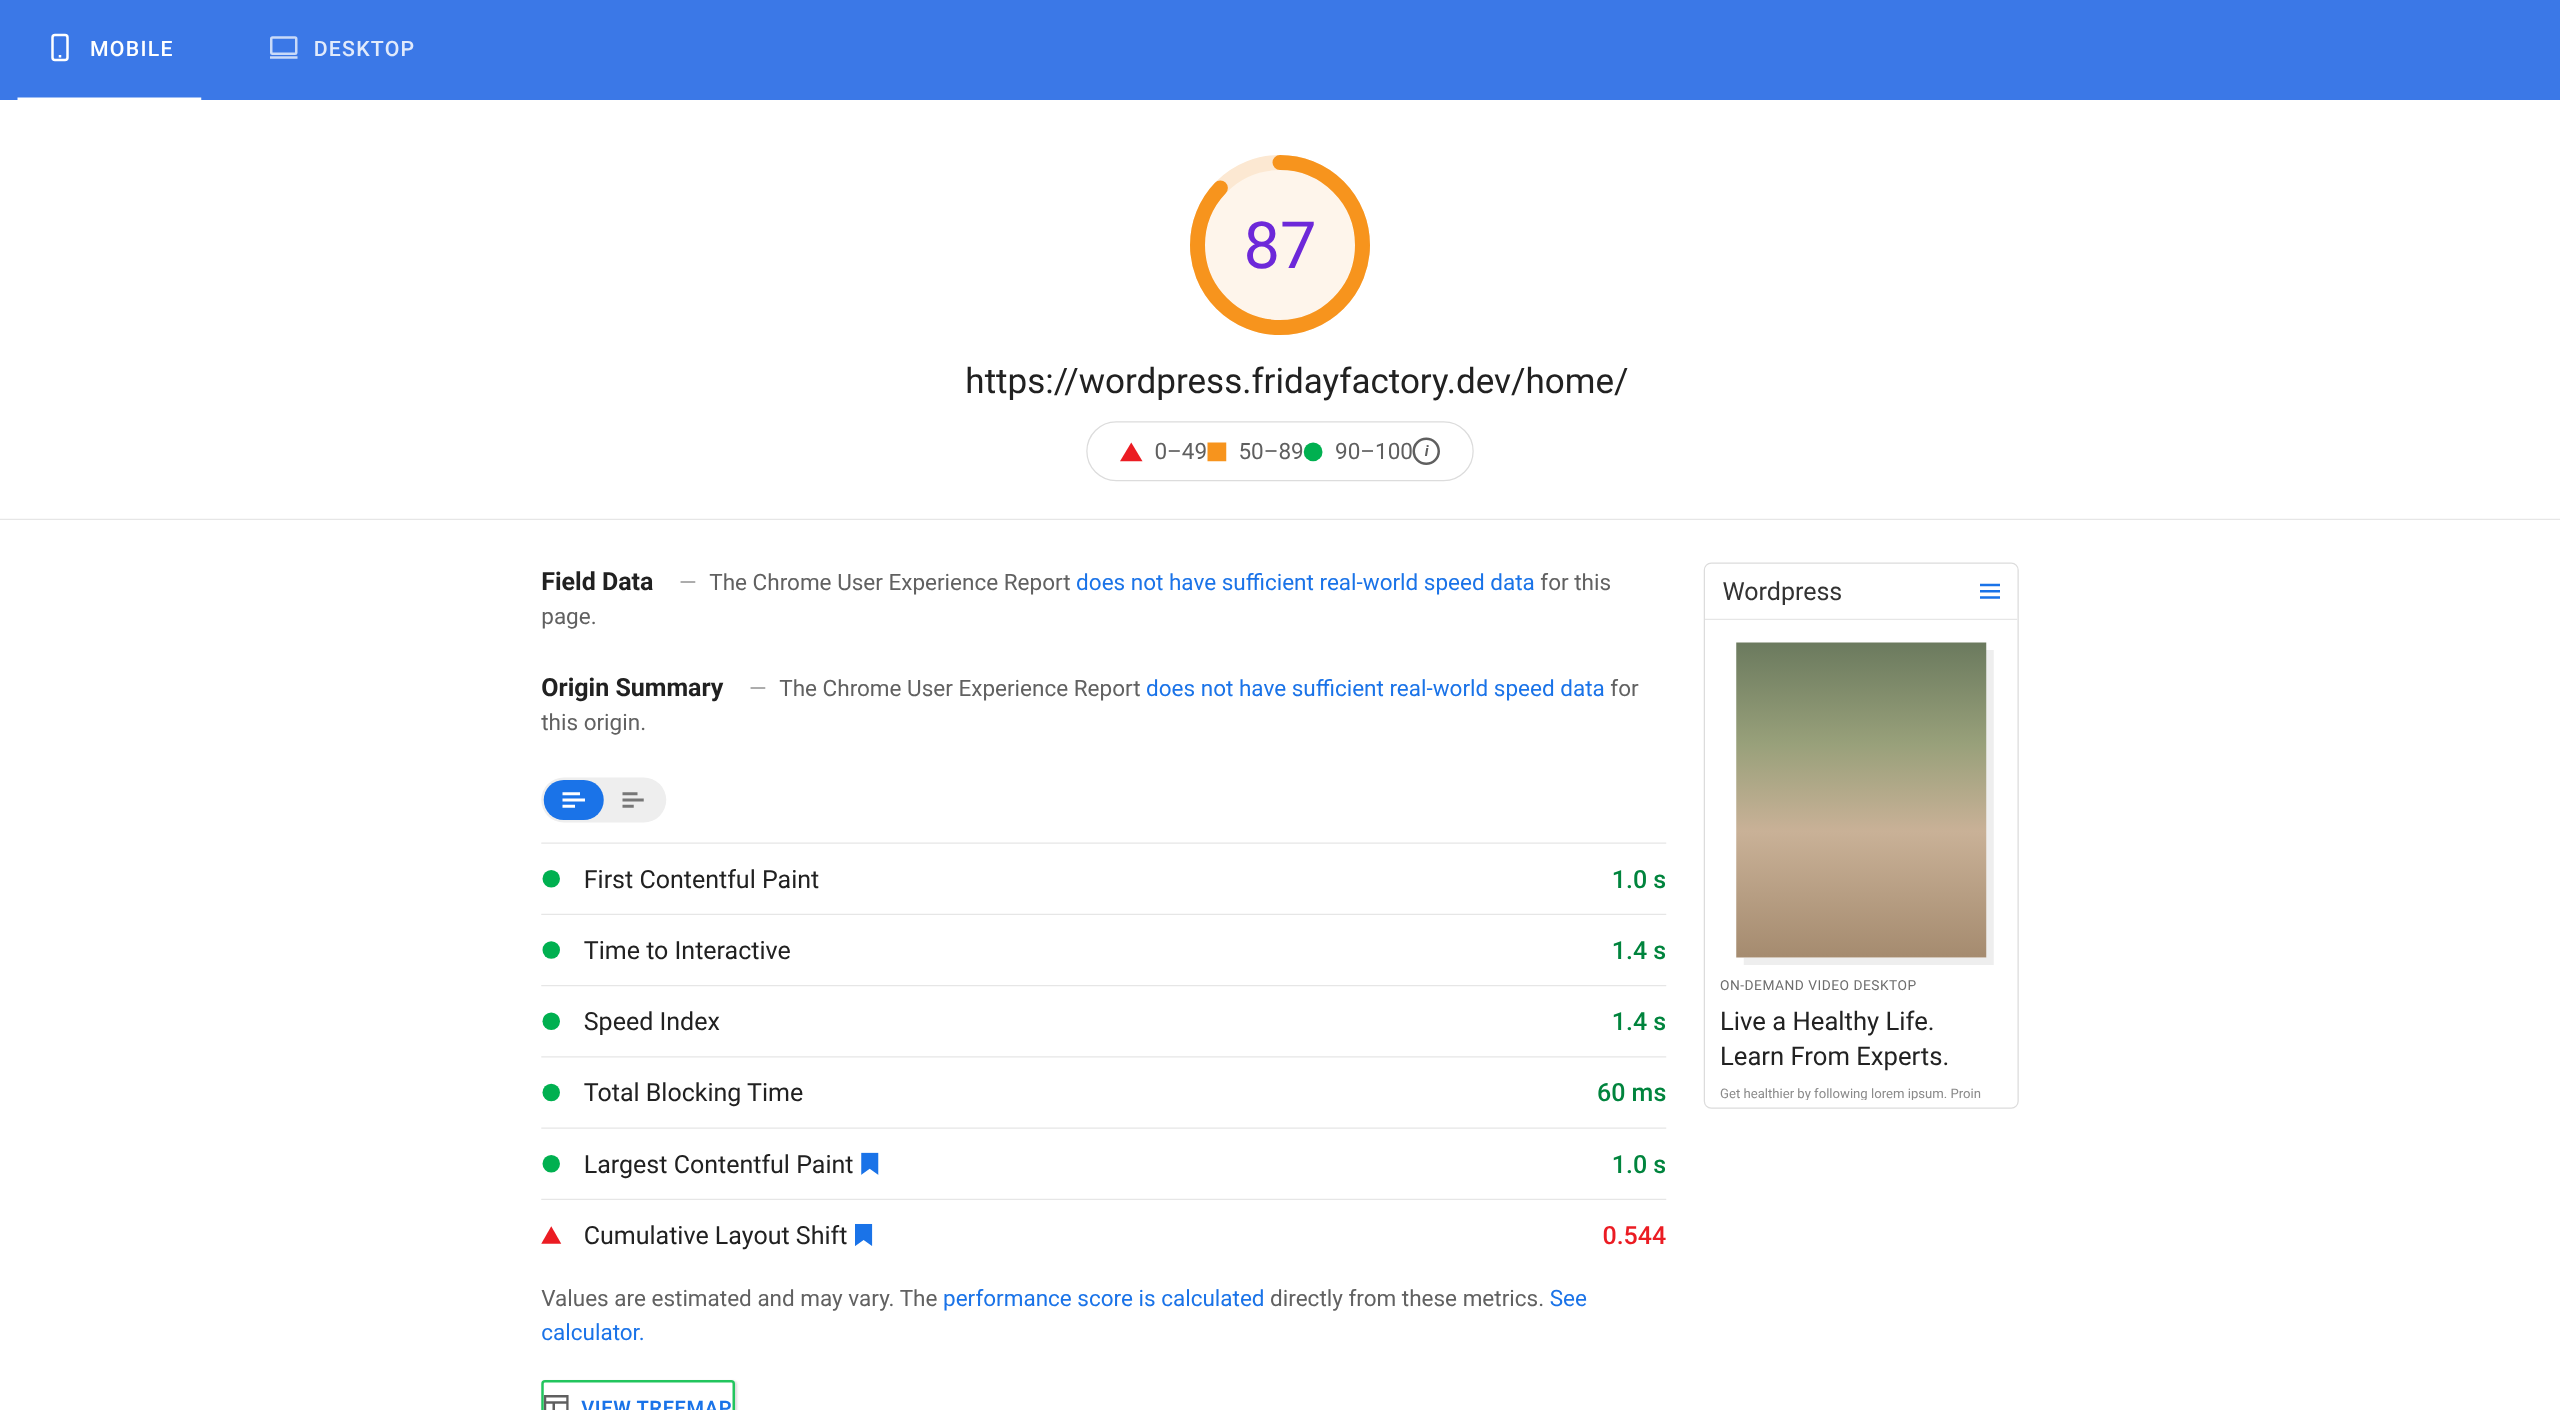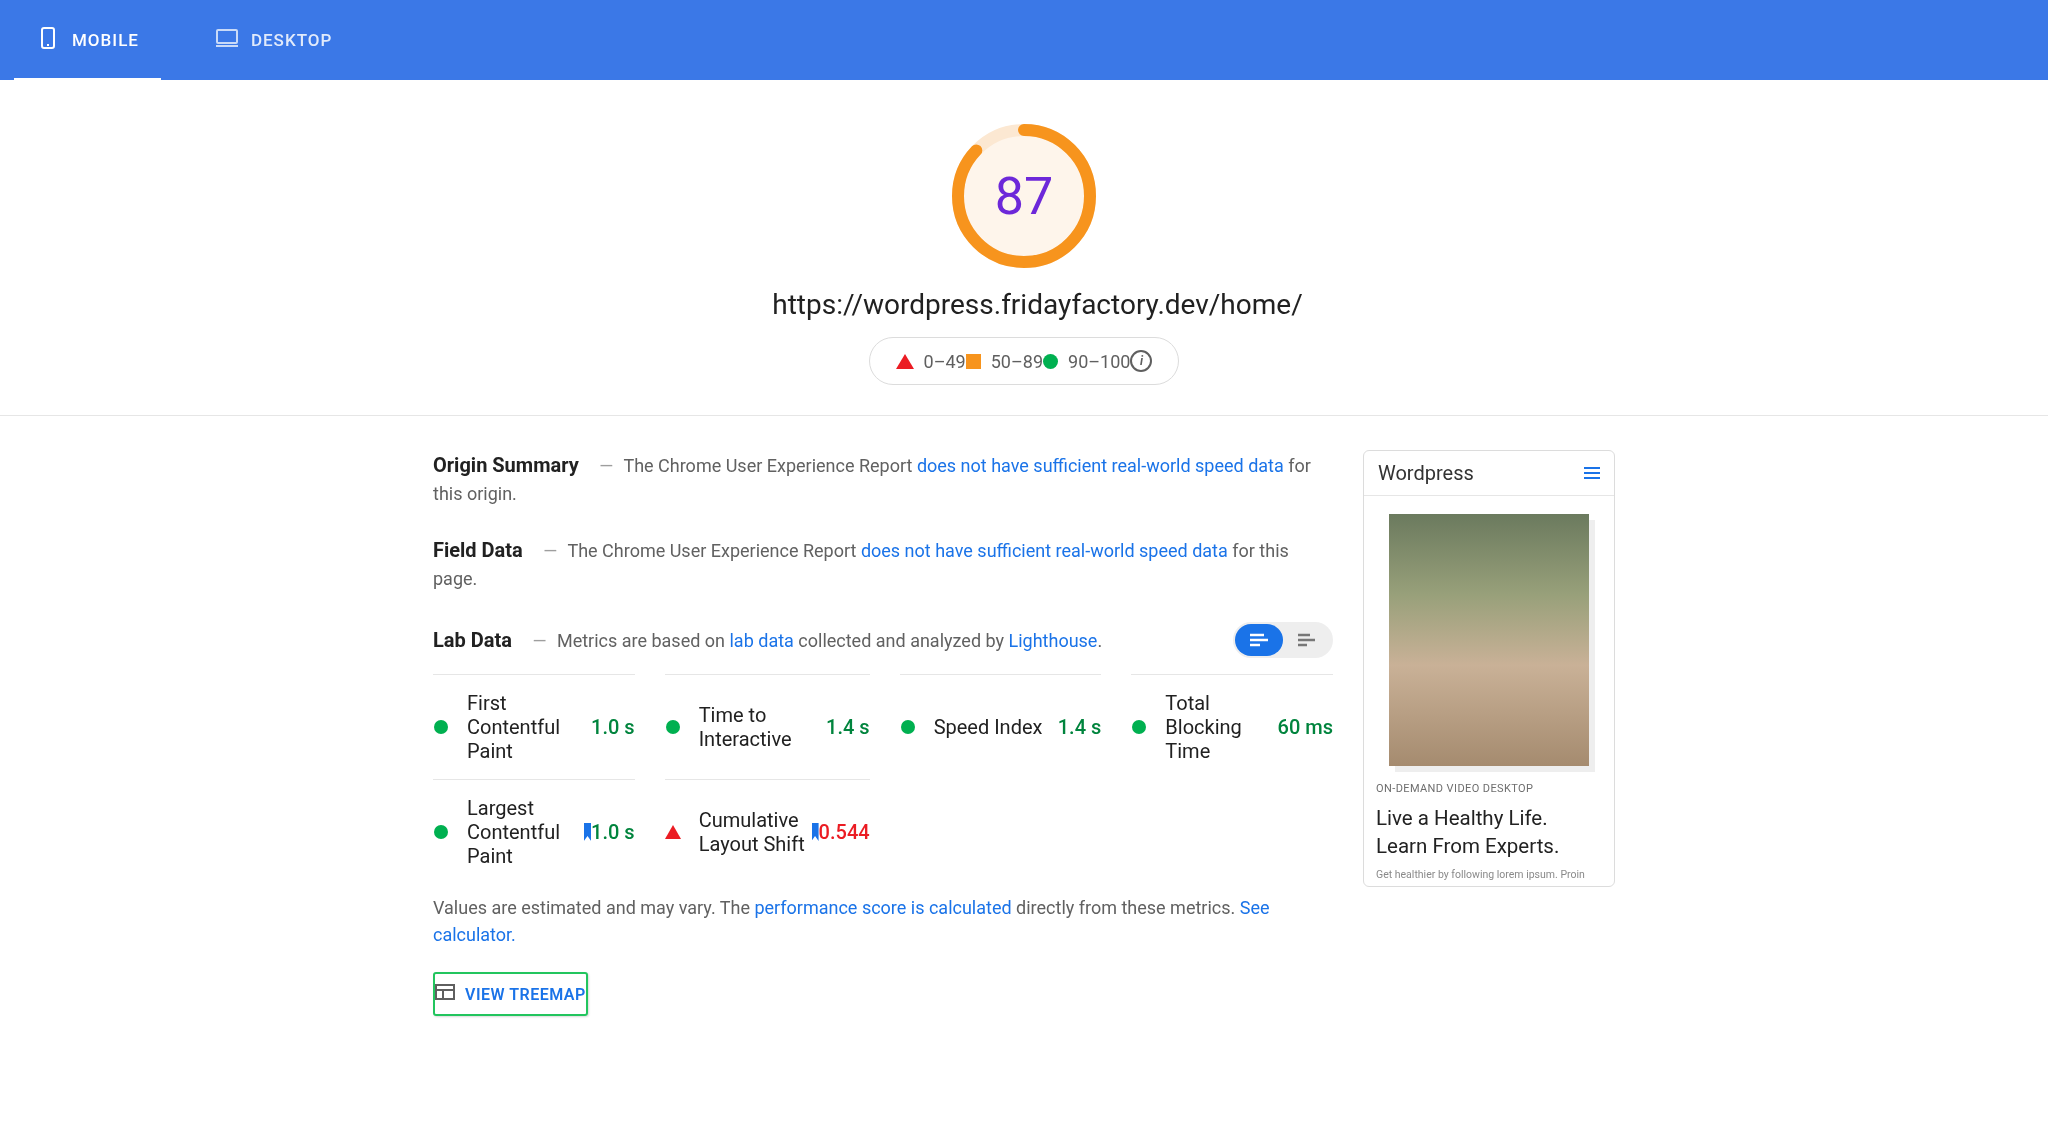--- a/index.html
+++ b/index.html
@@ -150,21 +150,21 @@
   .toggle .opt{
     width:48px;height:32px;border-radius:28px;
     display:flex;align-items:center;justify-content:center;
   }
   .toggle .opt.active{ background:#1A73E8; }
   .toggle .opt svg{ stroke:#777; stroke-width:2.5; }
   .toggle .opt.active svg{ stroke:#fff; }
 
   .metrics{
     display:grid;
-    grid-template-columns: 1fr 1fr 1fr 1fr;
+    grid-template-columns: 1fr;
     column-gap: 30px;
     margin-top: 16px;
   }
   .metric{
     display:flex;
     align-items:center;
     border-top:1px solid #e6e6e6;
     padding: 16px 0;
   }
   .metric .shape{ width:16px; margin-right:18px; display:flex; justify-content:center; }
@@ -317,39 +317,34 @@
       <span>90–100</span>
     </div>
     <span class="info-icon">i</span>
   </div>
 </div>
 
 <div class="content">
   <div class="main-col">
     
     <div class="section-text">
+      <span class="heading">Field Data</span>
+      <span class="dash">—</span>
+      <span>The Chrome User Experience Report </span><span class="link">does not have sufficient real-world speed data</span><span> for this page.</span>
+    </div>
+
+    
+    <div class="section-text">
       <span class="heading">Origin Summary</span>
       <span class="dash">—</span>
       <span>The Chrome User Experience Report </span><span class="link">does not have sufficient real-world speed data</span><span> for this origin.</span>
     </div>
 
     
-    <div class="section-text">
-      <span class="heading">Field Data</span>
-      <span class="dash">—</span>
-      <span>The Chrome User Experience Report </span><span class="link">does not have sufficient real-world speed data</span><span> for this page.</span>
-    </div>
-
-    
     <div class="lab-row">
-      <div class="section-text">
-        <span class="heading">Lab Data</span>
-        <span class="dash">—</span>
-        <span>Metrics are based on </span><span class="link">lab data</span><span> collected and analyzed by </span><span class="link">Lighthouse</span><span>.</span>
-      </div>
       <div class="toggle">
         <div class="opt active">
           <svg width="20" height="14" viewBox="0 0 20 14" fill="none">
               <line x1="1" y1="2" x2="15" y2="2"></line>
               <line x1="1" y1="7" x2="19" y2="7"></line>
               <line x1="1" y1="12" x2="11" y2="12"></line>
             </svg>
         </div>
         <div class="opt">
           <svg width="20" height="14" viewBox="0 0 20 14" fill="none">

